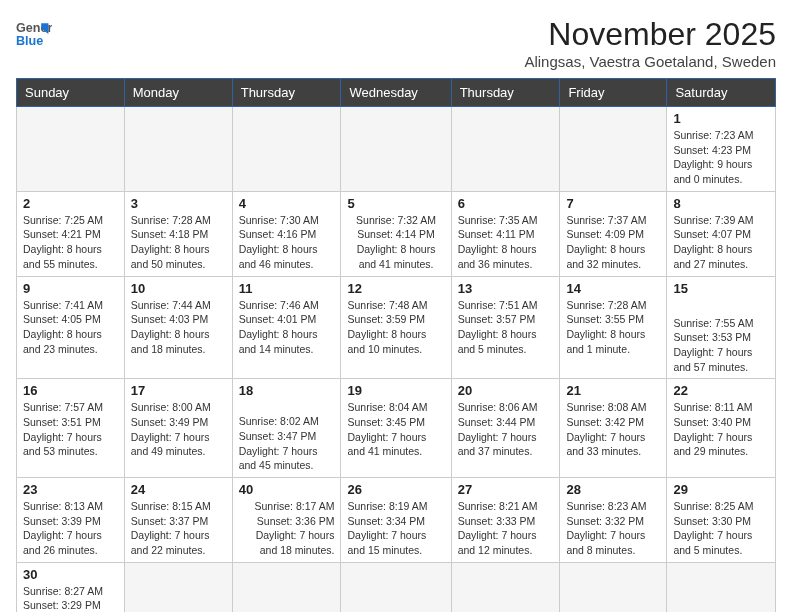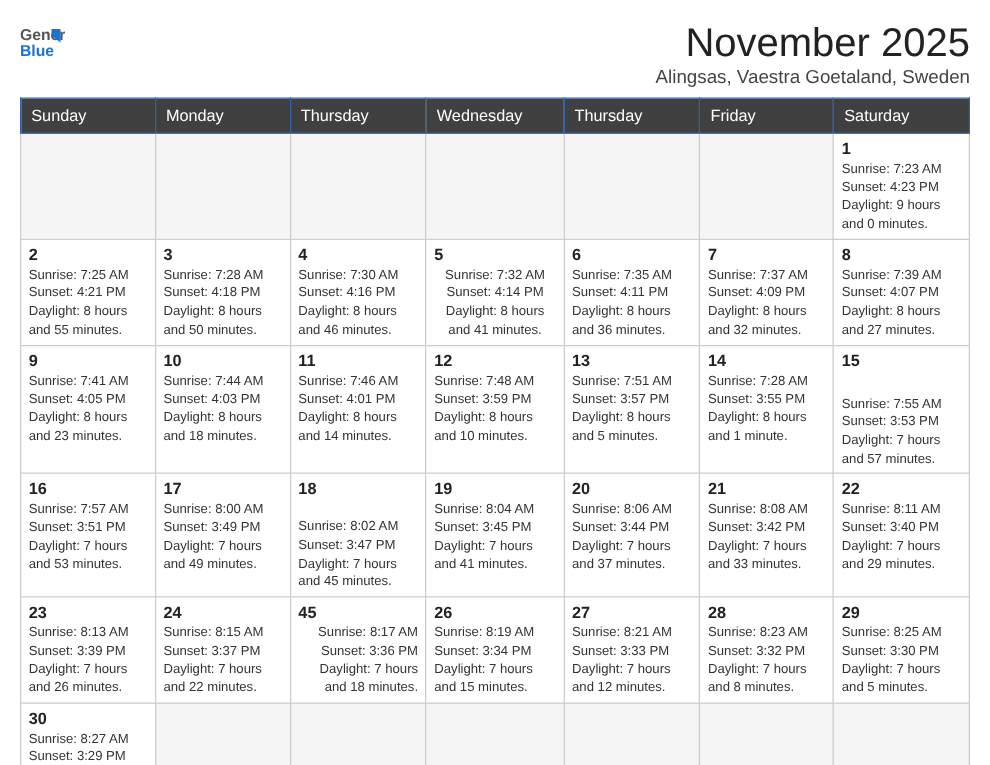--- a/index.html
+++ b/index.html
@@ -287,21 +287,21 @@
 and 26 minutes.</div>
         </td>
         <td>
           <span class="day-number">24</span>
           <div class="day-info" style="white-space: pre-line;">Sunrise: 8:15 AM
 Sunset: 3:37 PM
 Daylight: 7 hours
 and 22 minutes.</div>
         </td>
         <td>
-          <span class="day-number">45</span>
+          <span class="day-number">40</span>
           <div class="day-info" style="white-space: pre-line; text-align: right;">Sunrise: 8:17 AM
 Sunset: 3:36 PM
 Daylight: 7 hours
 and 18 minutes.</div>
         </td>
         <td>
           <span class="day-number">26</span>
           <div class="day-info" style="white-space: pre-line;">Sunrise: 8:19 AM
 Sunset: 3:34 PM
 Daylight: 7 hours

